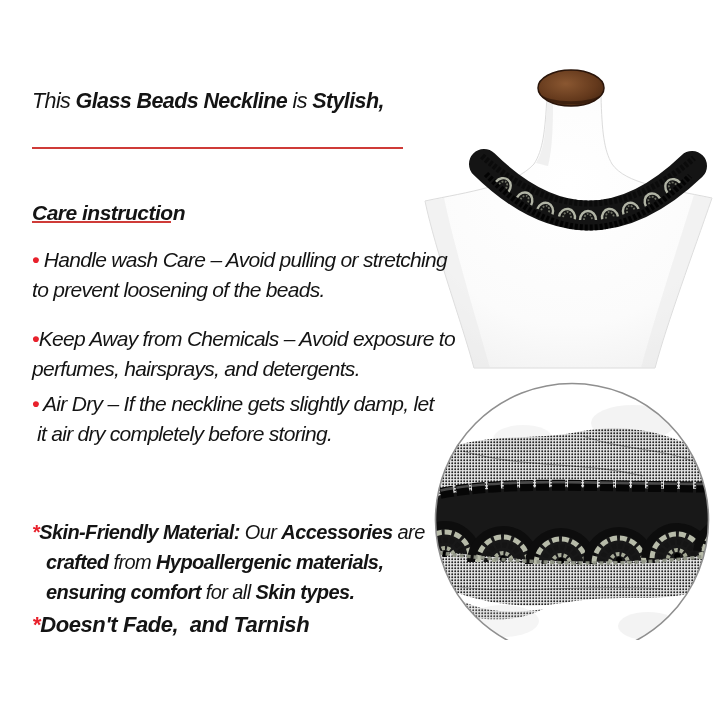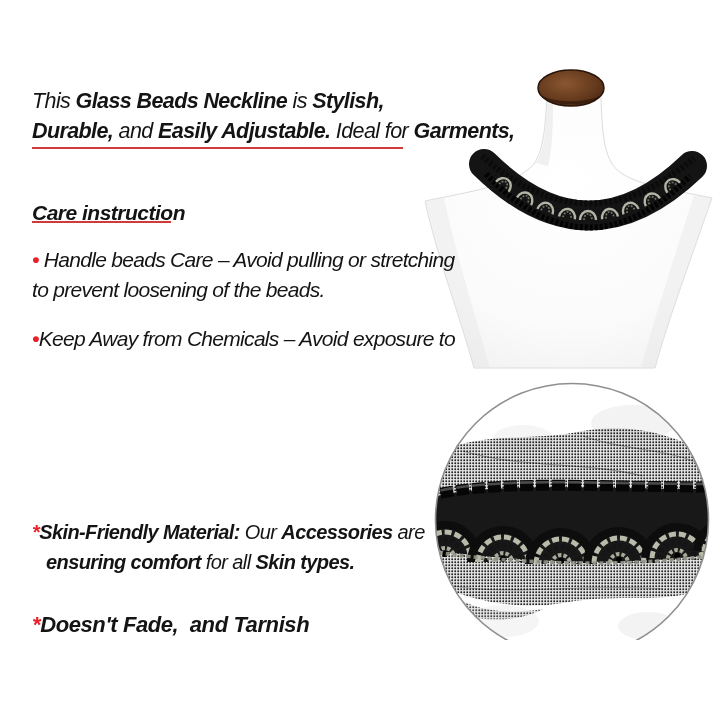--- a/index.html
+++ b/index.html
@@ -126,43 +126,48 @@
         <path d="M -8,170 C 90,184 200,187 288,173" fill="none" stroke="#8e9284" stroke-width="3.5" stroke-dasharray="4 3" opacity="0.9"></path>
       </g>
     </g>
     <circle cx="139" cy="139" r="136.5" fill="none" stroke="#8f8f8f" stroke-width="1.6"></circle>
   </svg>
 
   <div class="txt intro">
     <div>
       <span class="rg">This </span><span class="bd">Glass Beads Neckline</span><span class="rg"> is </span><span class="bd">Stylish,</span>
     </div>
-    <div>
-      <span class="bd">Durable,</span><span class="rg"> and </span><span class="bd">Easily Adjustable.</span><span class="rg"> Ideal for </span><span class="bd">Garments,</span>
-    </div>
   </div>
   <div class="rule" id="rule-intro"></div>
 
   <div class="txt care-h">Care instruction</div>
   <div class="rule" id="rule-care"></div>
 
   <div class="bullet-item" id="b1">
-    <div class="l1"><span class="dot">•</span><span> Handle beads Care – Avoid pulling or stretching</span></div>
+    <div class="l1"><span class="dot">•</span><span> Handle wash Care – Avoid pulling or stretching</span></div>
     <div class="l2">to prevent loosening of the beads.</div>
   </div>
 
   <div class="bullet-item" id="b2">
     <div class="l1"><span class="dot">•</span><span>Keep Away from Chemicals – Avoid exposure to</span></div>
+    <div class="l2">perfumes, hairsprays, and detergents.</div>
   </div>
 
+  <div class="bullet-item" id="b3">
+    <div class="l1"><span class="dot">•</span><span> Air Dry – If the neckline gets slightly damp, let</span></div>
+    <div class="l2">it air dry completely before storing.</div>
+  </div>
 
 
   <div class="txt skin">
     <div>
       <span class="ast">*</span><span class="bd">Skin-Friendly Material:</span><span class="rg"> Our </span><span class="bd">Accessories</span><span class="rg"> are</span>
+    </div>
+    <div class="ind">
+      <span class="bd">crafted</span><span class="rg"> from </span><span class="bd">Hypoallergenic materials,</span>
     </div>
     <div class="ind">
       <span class="bd">ensuring comfort</span><span class="rg"> for all </span><span class="bd">Skin types.</span>
     </div>
   </div>
 
   <div class="txt fade">
     <span class="ast">*</span><span class="pre">Doesn't Fade,  and Tarnish</span>
   </div>
   <div class="rule" id="rule-fade"></div>

